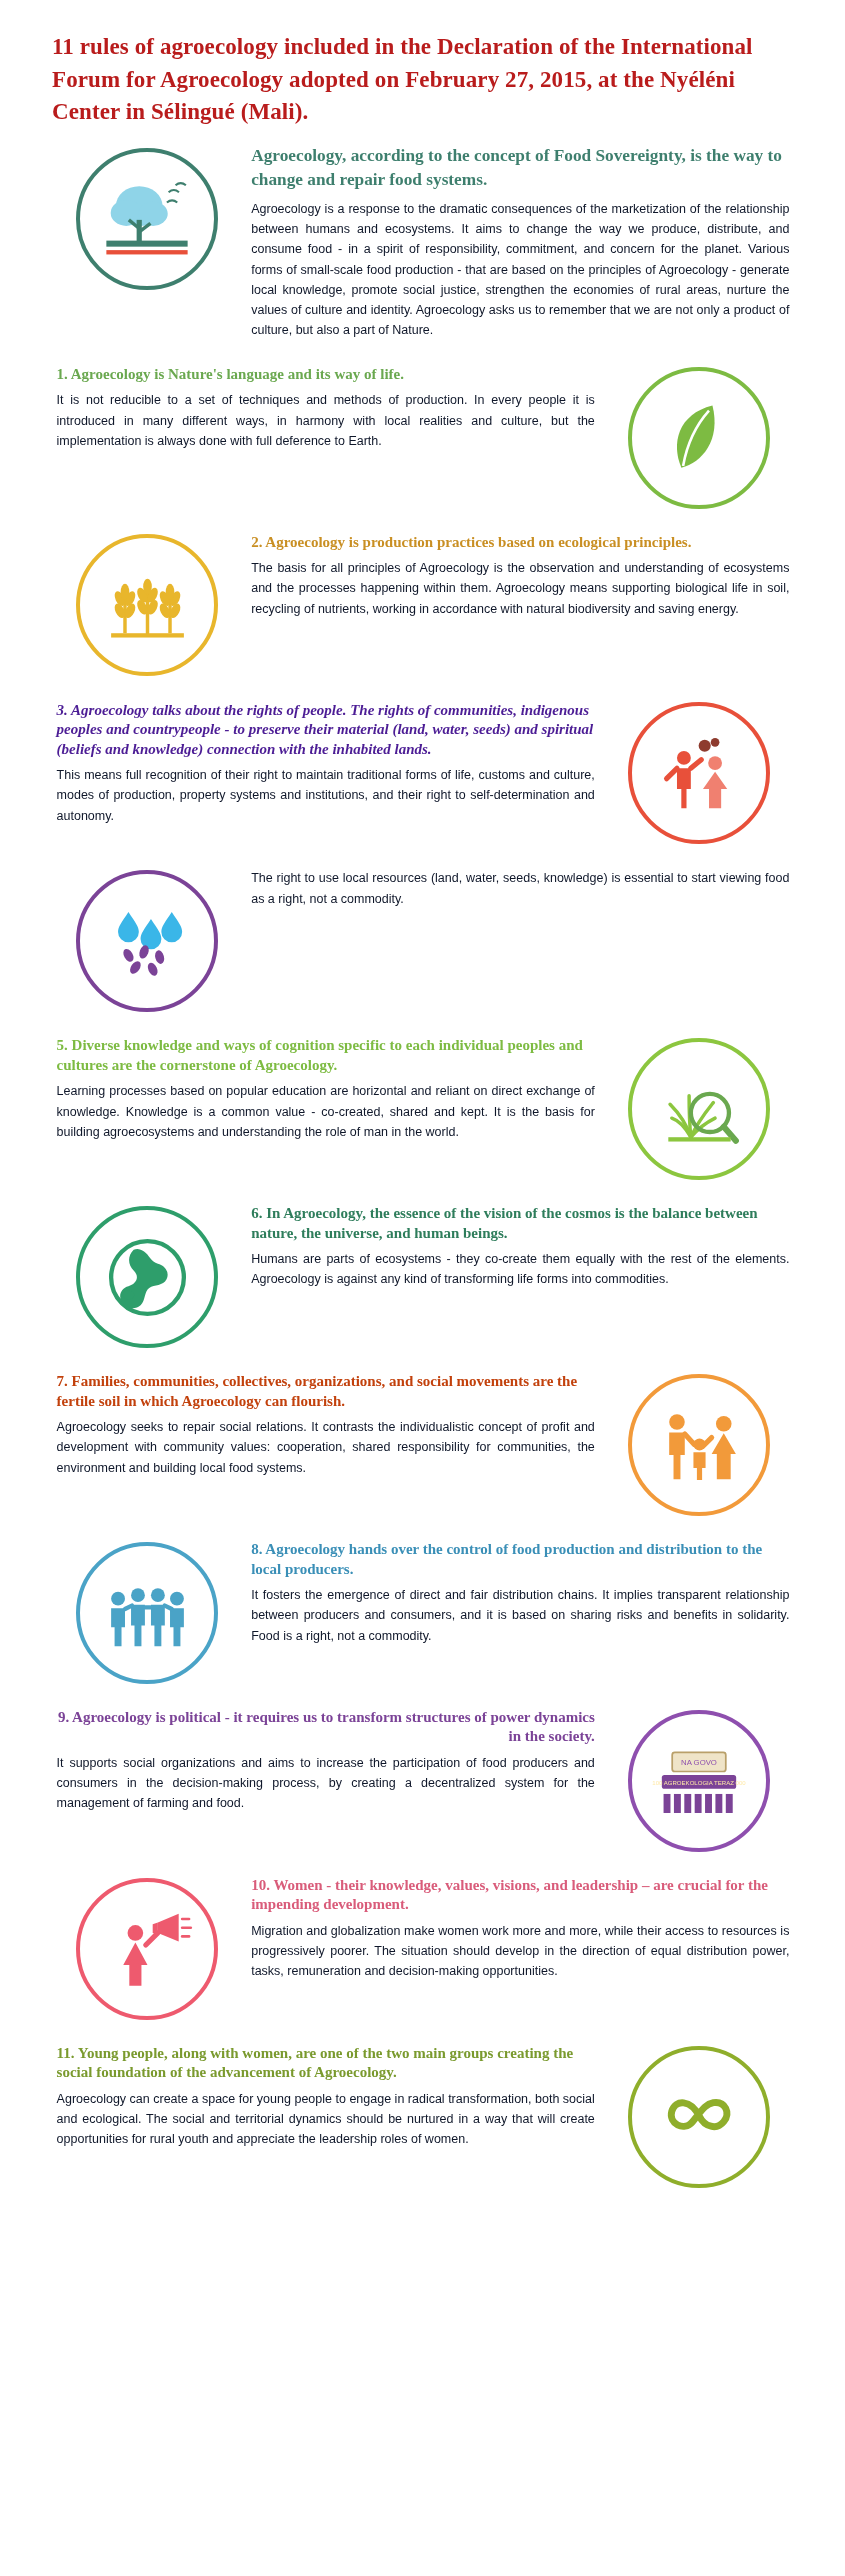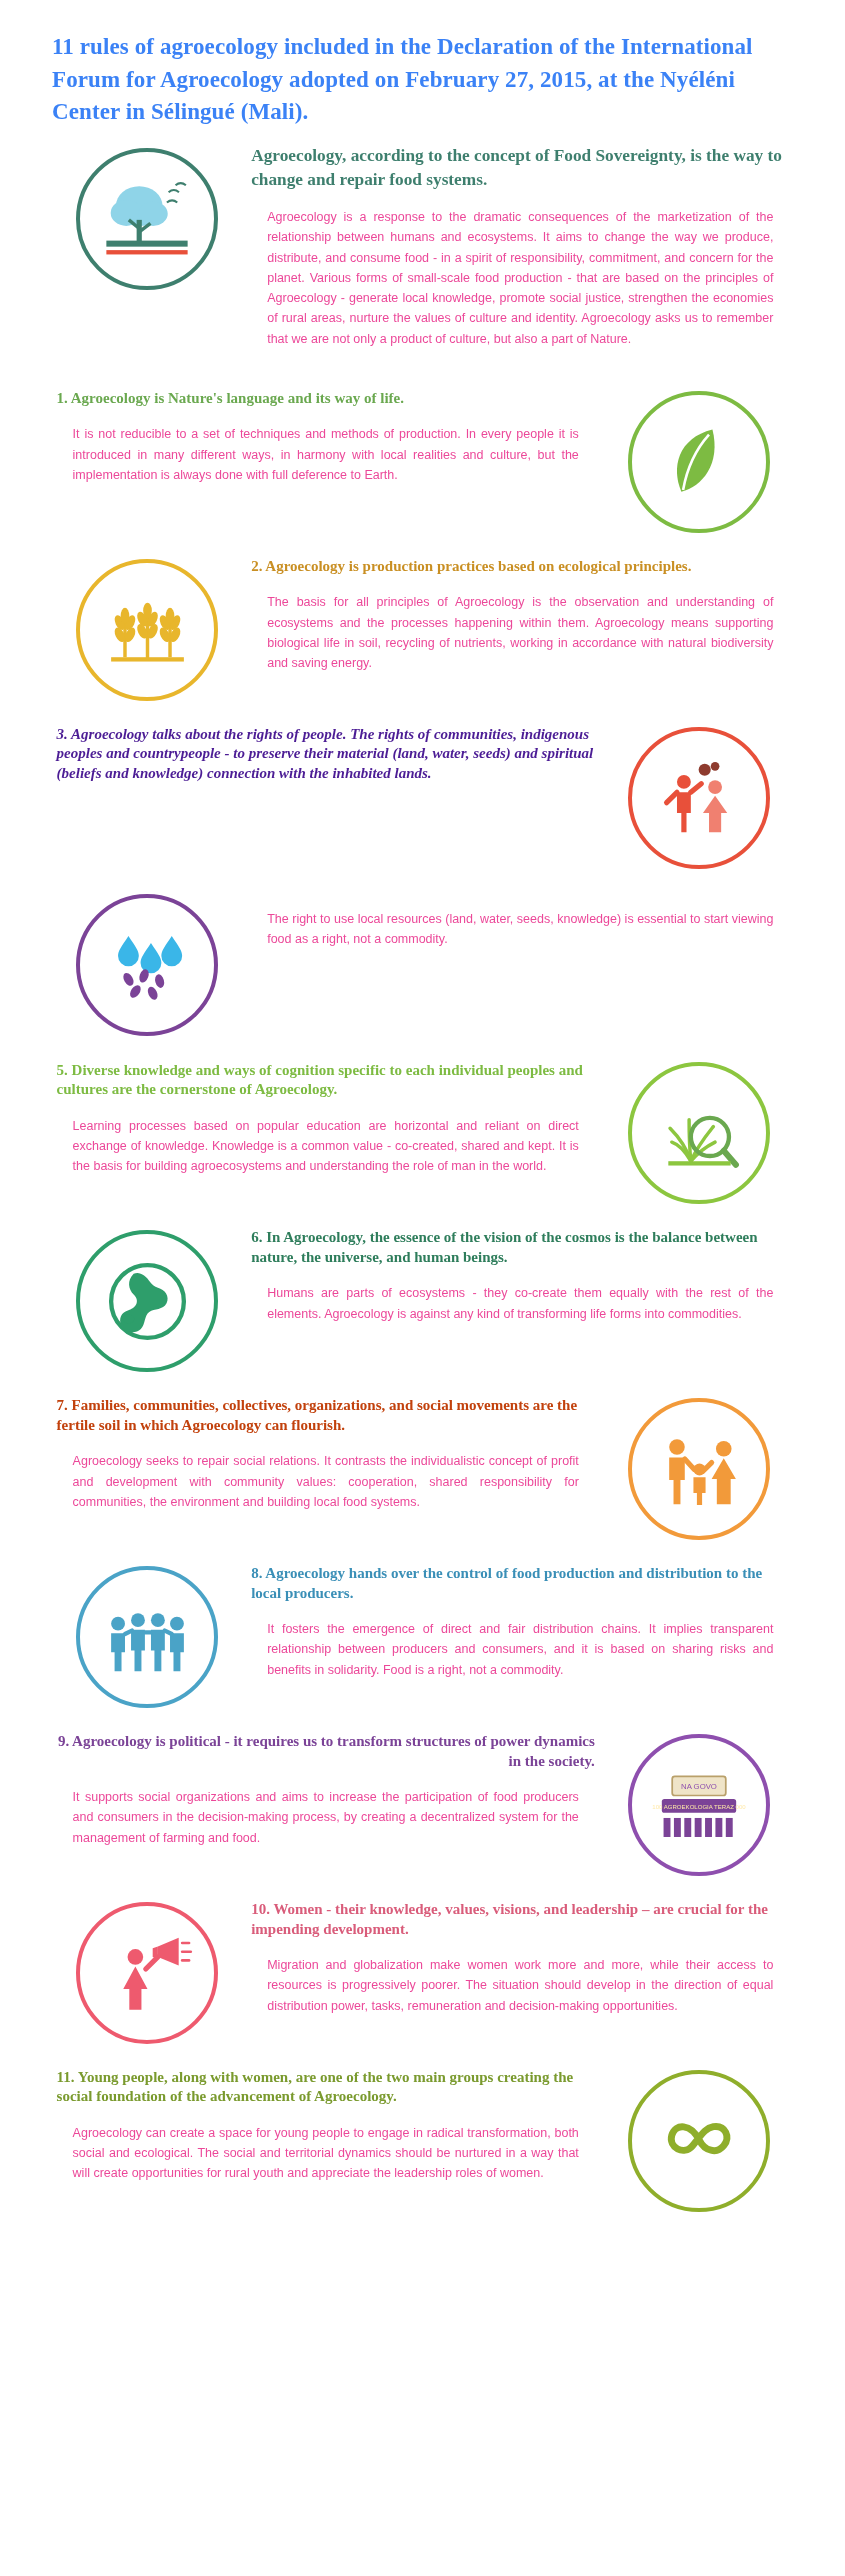--- a/index.html
+++ b/index.html
@@ -20,21 +20,21 @@
   
   .header{
     padding:31px 52px 15.5px 52px;
   }
   .header h1{
     margin:0;
     font-family:"Liberation Serif", serif;
     font-size:23px;
     line-height:1.42;
     font-weight:700;
-    color:#3b82f6;
+    color:#b91c1c;
     letter-spacing:0.1px;
   }
   
   .row{
     display:flex;
     align-items:flex-start;
     padding:0 48px;
     margin-bottom:22.4px;
     box-sizing:border-box;
   }
@@ -67,25 +67,25 @@
   }
 
   h2.rule-title{
     margin:0 0 6px 0;
     font-family:"Liberation Serif", serif;
     font-size:15px;
     line-height:1.3;
     font-weight:700;
   }
   p.rule-body{
-    margin:16px;
+    margin:0;
     font-family:"Liberation Sans", sans-serif;
     font-size:12.5px;
     line-height:1.62;
-    color:#ec4899;
+    color:#0f172a;
     text-align:justify;
   }
   
   .c-teal   h2.rule-title{color:#3e7f6e;}
   .c-green  h2.rule-title{color:#6aa84f;}
   .c-yellow h2.rule-title{color:#c98f23;}
   .c-red    h2.rule-title{color:#4c1d95;font-style:italic;}
   .c-purple h2.rule-title{color:#7b4397;}
   .c-lgreen h2.rule-title{color:#7dbb42;}
   .c-dgreen h2.rule-title{color:#2e7d5b;}
@@ -206,20 +206,21 @@
           <path d="M46 50 L58 40" stroke="#e8503a" stroke-width="6" fill="none" stroke-linecap="round"></path>
           <circle cx="74" cy="44" r="8" fill="#f08070"></circle>
           <path d="M74 54 l-14 20 h7 v22 h14 v-22 h7 z" fill="#f08070"></path>
           <circle cx="62" cy="24" r="7" fill="#8e3b2e"></circle>
           <circle cx="74" cy="20" r="5" fill="#8e3b2e"></circle>
         </svg>
       </div>
     </div>
     <div class="text-col">
       <h2 class="rule-title">3. Agroecology talks about the rights of people. The rights of communities, indigenous peoples and countrypeople - to preserve their material (land, water, seeds) and spiritual (beliefs and knowledge) connection with the inhabited lands.</h2>
+      <p class="rule-body">This means full recognition of their right to maintain traditional forms of life, customs and culture, modes of production, property systems and institutions, and their right to self-determination and autonomy.</p>
     </div>
   </div>
 
   <div class="row normal c-purple">
     <div class="icon-col">
       <div class="circle b-purple">
         <svg width="97" height="97" viewBox="0 0 112 112">
           <g fill="#3ab6e8">
             <path d="M34 22 c8 12 12 17 12 23 a12 12 0 0 1 -24 0 c0 -6 4 -11 12 -23 z"></path>
             <path d="M60 30 c8 12 12 17 12 23 a12 12 0 0 1 -24 0 c0 -6 4 -11 12 -23 z"></path>

